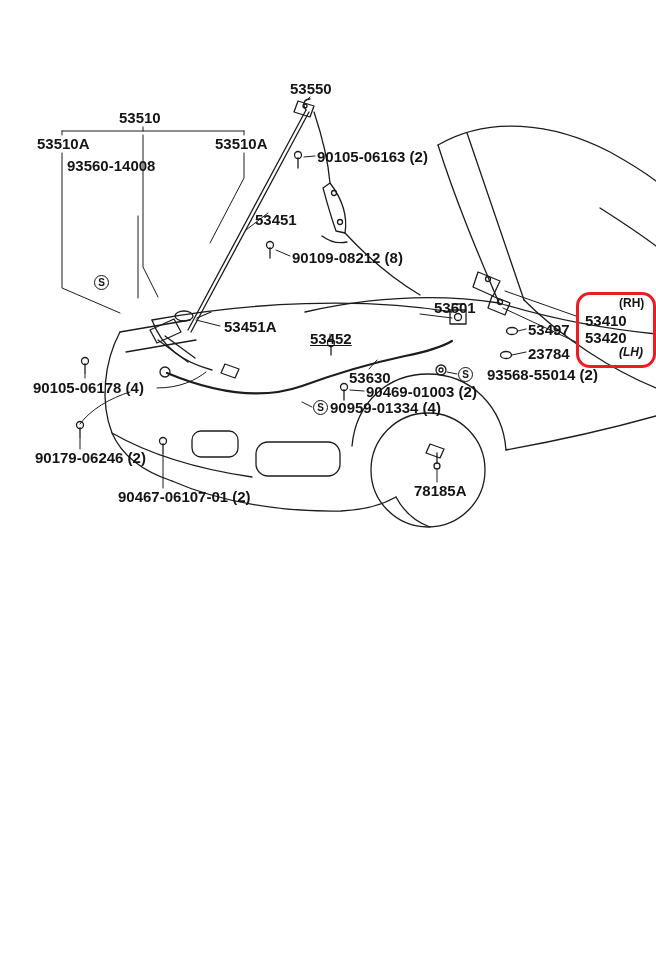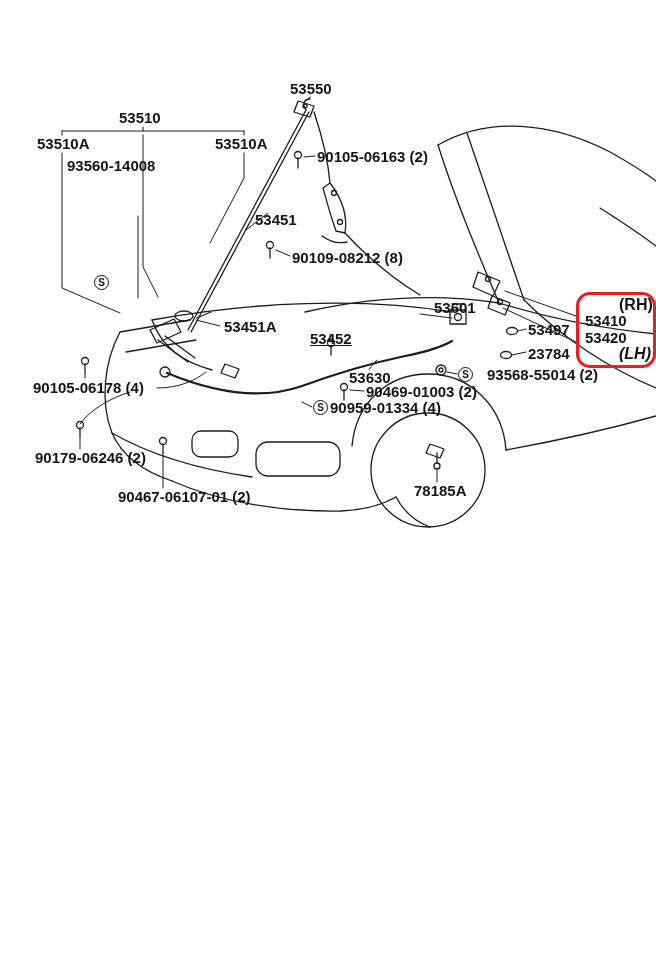--- a/index.html
+++ b/index.html
@@ -1,21 +1,21 @@
 <!DOCTYPE html>
 <html><head>
 <meta charset="utf-8">
 <style>
   html,body{margin:0;padding:0;background:#ffffff;}
   .canvas{position:relative;width:656px;height:688px;background:#ffffff;overflow:hidden;
           font-family:"Liberation Sans",sans-serif;}
   .diagram-svg{position:absolute;left:0;top:0;}
   .lbl{position:absolute;font:bold 15px/1.05 "Liberation Sans",sans-serif;color:#141414;
        white-space:nowrap;letter-spacing:0;}
-  .lbl.small{font-size:16px;}
+  .lbl.small{font-size:12px;}
   .circled{position:absolute;width:15px;height:15px;border:1.5px solid #141414;border-radius:50%;
            font:bold 10px/14px "Liberation Sans",sans-serif;text-align:center;color:#141414;
            background:#fff;box-sizing:border-box;}
   .refbox{position:absolute;left:112px;top:171px;border:1.6px solid #141414;padding:1px 4px;
           font:bold 12px/1.18 "Liberation Sans",sans-serif;color:#141414;background:#fff;}
   .hl{position:absolute;left:576px;top:292px;width:74px;height:70px;border:3.5px solid #ed1c24;
       border-radius:14px;}
   .fig-number{position:absolute;left:577px;top:882px;font:bold 15px "Liberation Sans",sans-serif;
               color:#7f1d1d;margin-top:25px;}
 </style>

